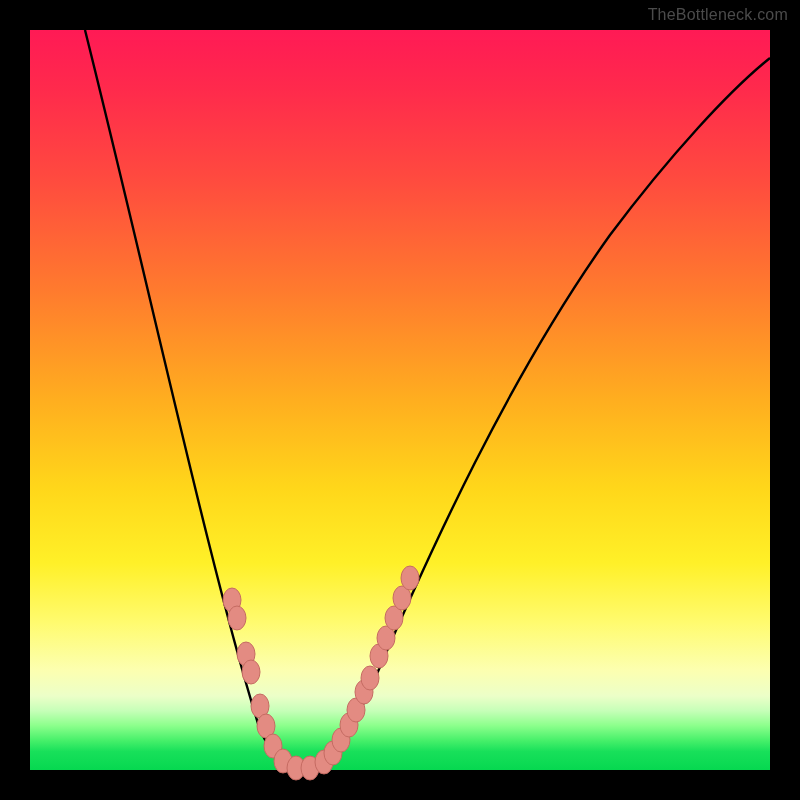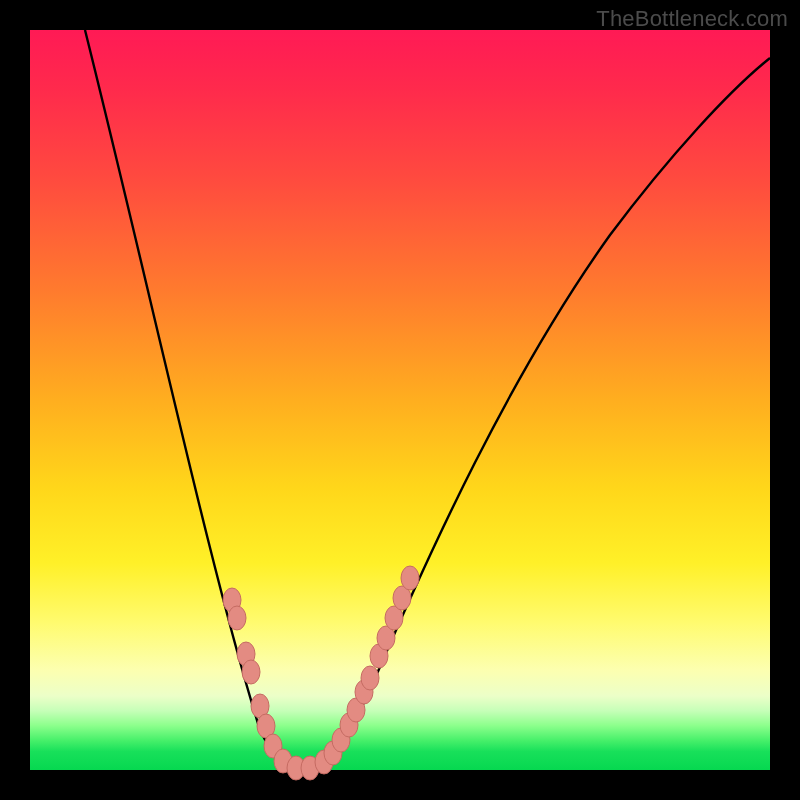--- a/index.html
+++ b/index.html
@@ -41,21 +41,21 @@
       #47f06a 96%,
       #18e05a 97.5%,
       #06d850 100%
     );
   }
   .watermark {
     position: absolute;
     top: 6px;
     right: 12px;
     color: #4b4b4b;
-    font-size: 22px;
+    font-size: 16px;
     font-weight: 500;
     letter-spacing: 0.2px;
     user-select: none;
   }
   svg.curve {
     position: absolute;
     left: 0;
     top: 0;
     width: 740px;
     height: 740px;

